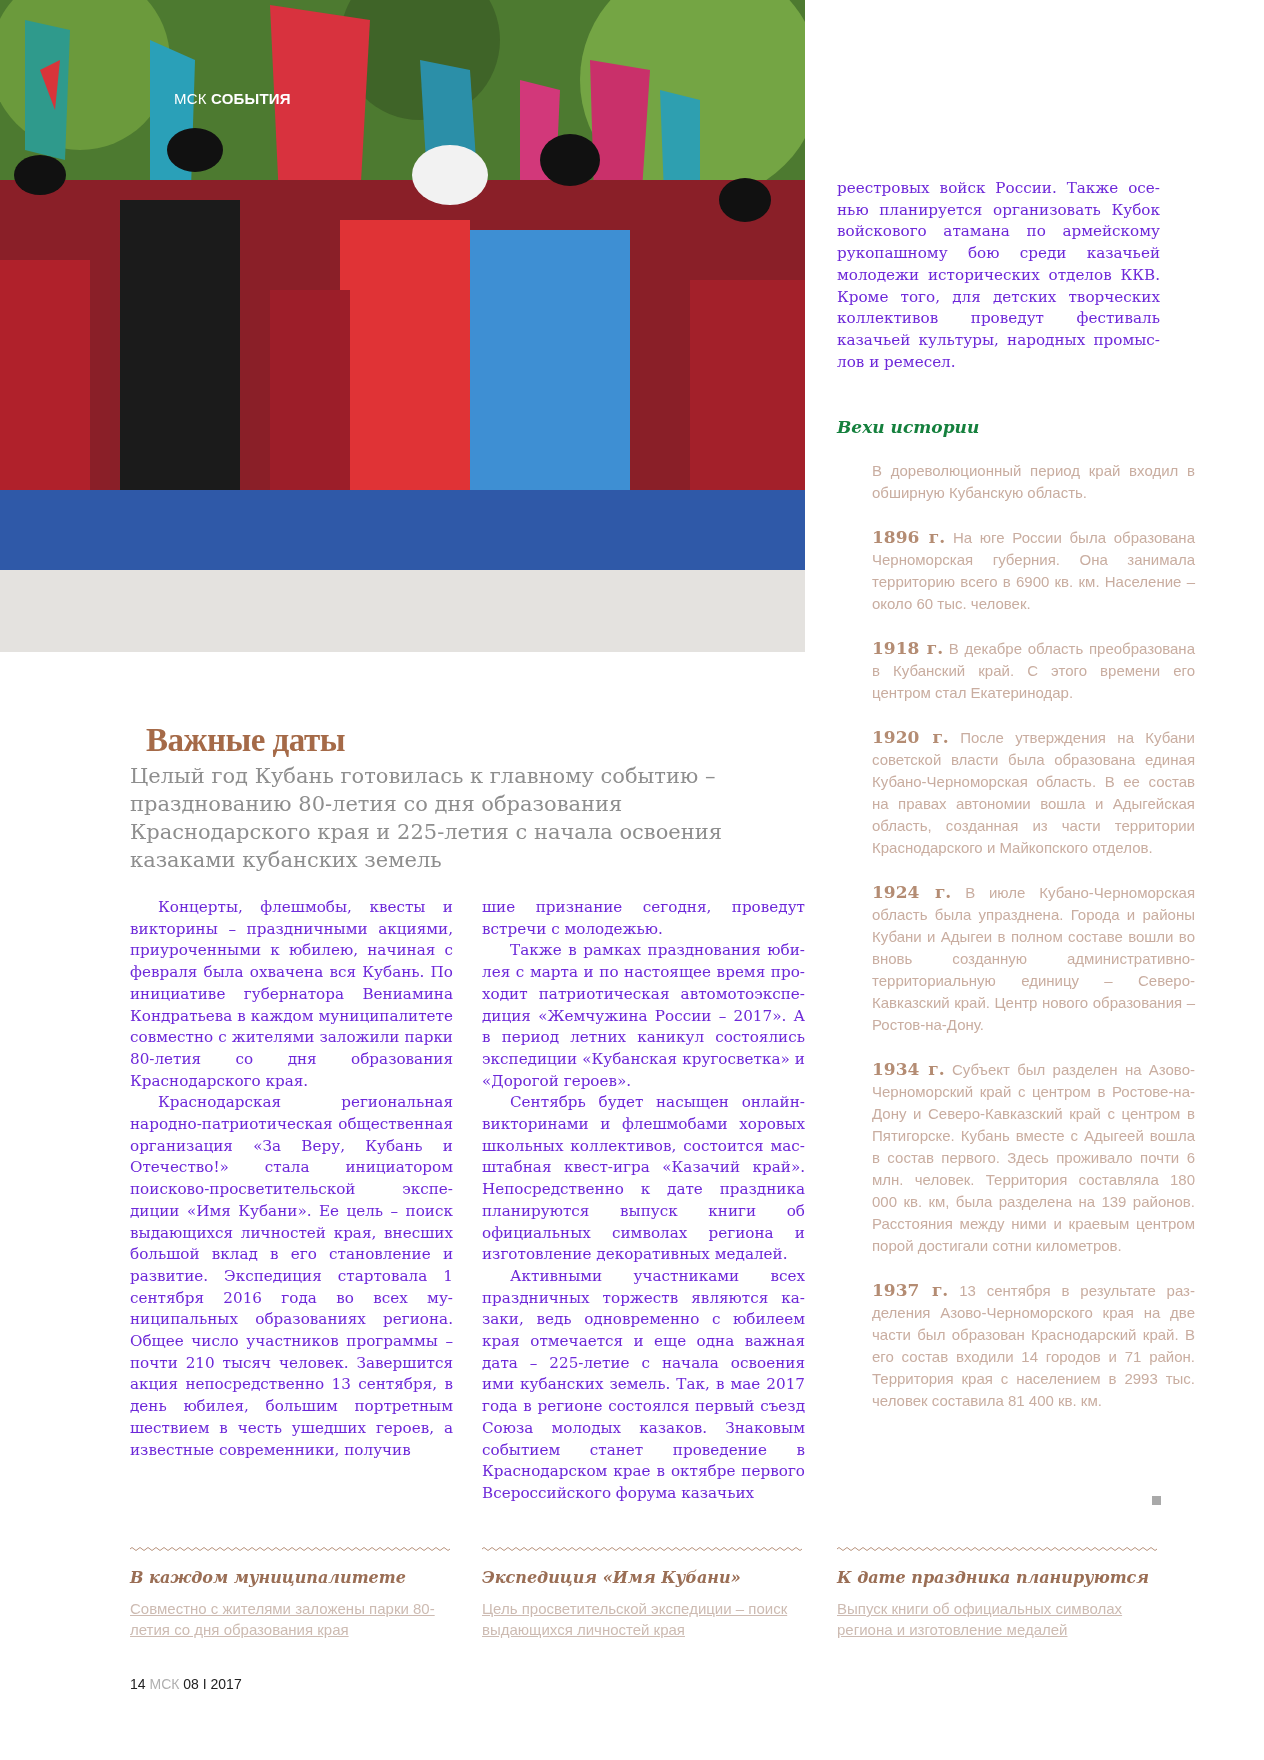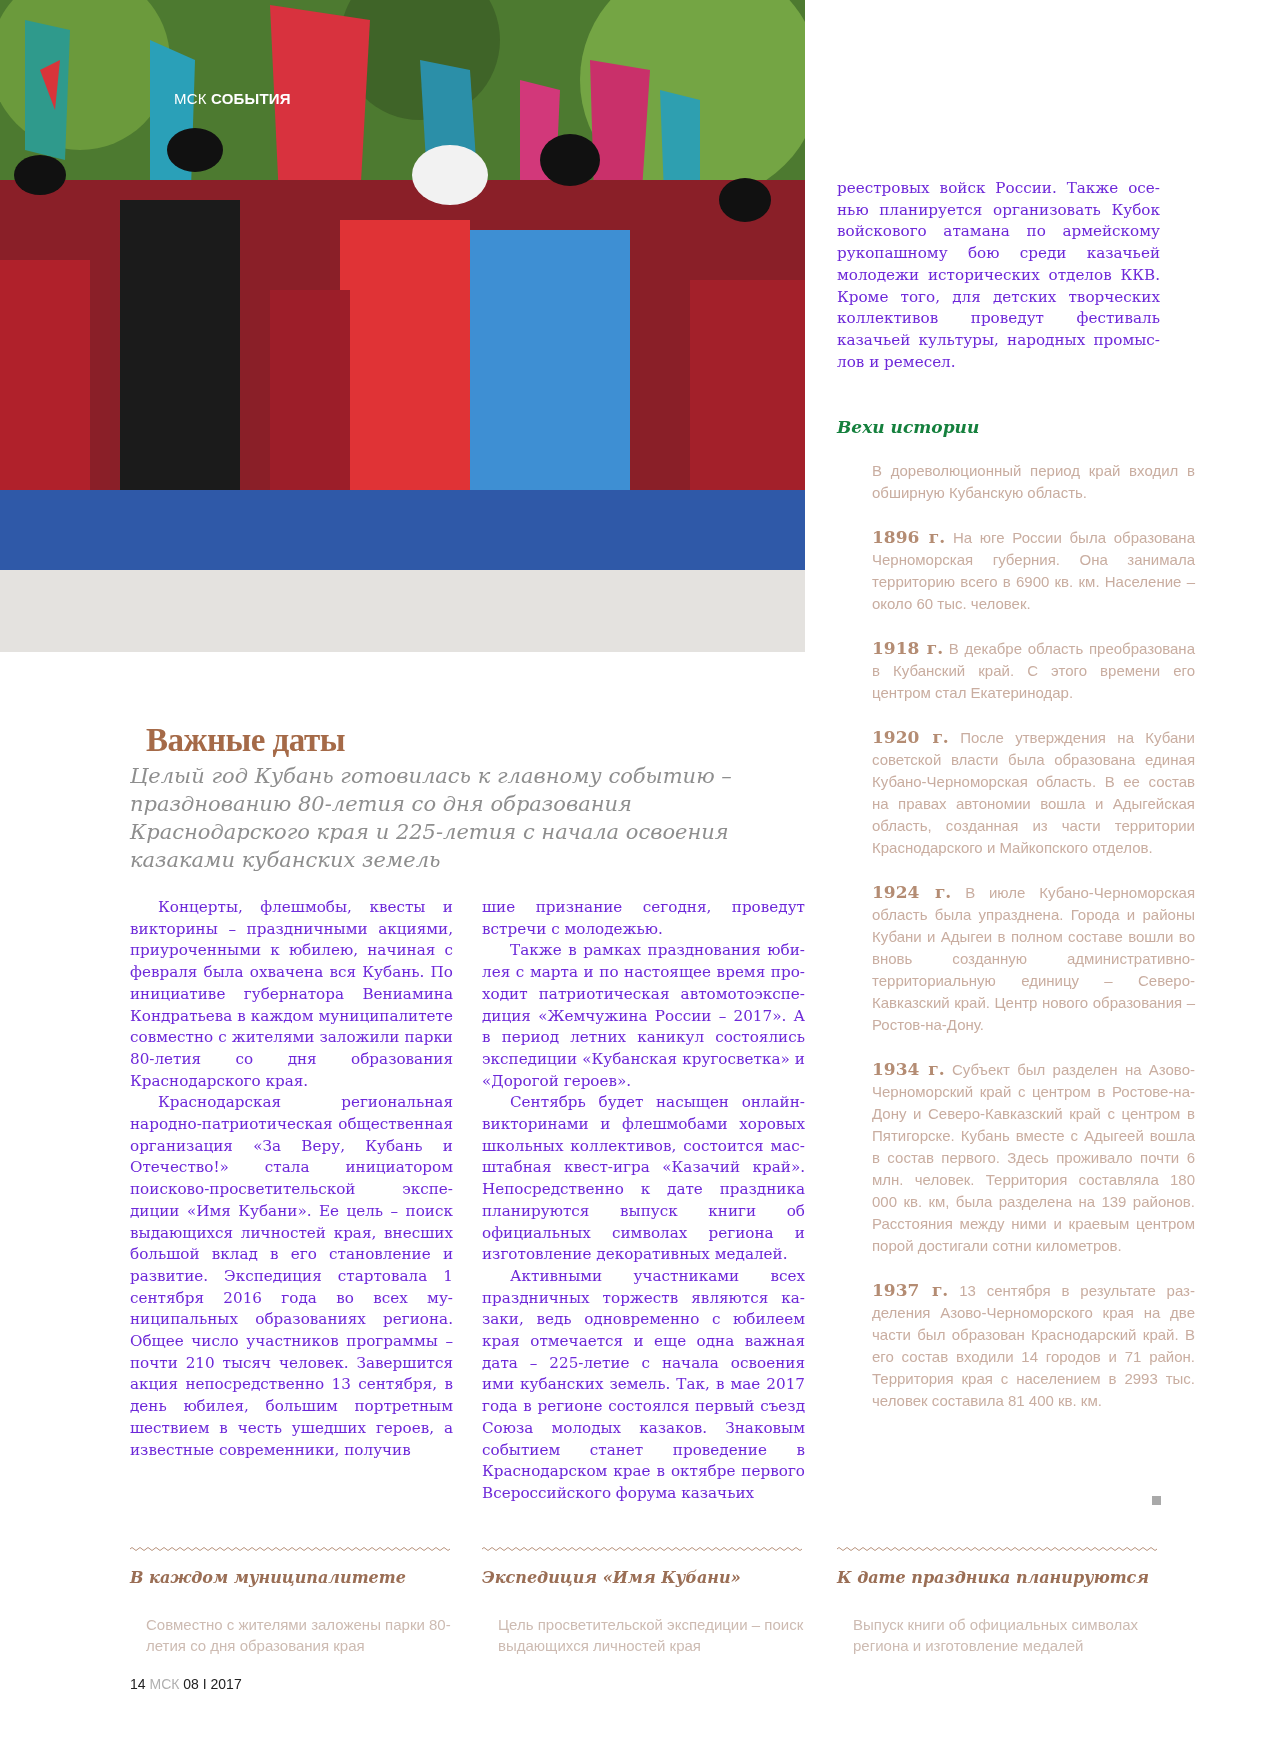--- a/index.html
+++ b/index.html
@@ -23,21 +23,21 @@
 
     
     .headline {
       position: absolute; left: 130px; top: 706px;
       font-family: "Liberation Serif", serif; font-weight: bold;
       font-size: 33px; color: #a56a48; letter-spacing: -0.5px;
       margin: 16px;
     }
     .lead {
       position: absolute; left: 130px; top: 762px; width: 660px;
-      font-family: "DejaVu Serif", serif; font-style: italic;
+      font-family: "DejaVu Serif", serif; 
       font-size: 21px; line-height: 28px; color: #8e8e8e;
       margin: 0;
     }
 
     
     .col {
       position: absolute;
       font-family: "DejaVu Serif", serif; font-size: 15.2px; line-height: 21.7px;
       color: #6d28d9; text-align: justify; hyphens: manual;
     }
@@ -73,21 +73,21 @@
     }
     .wavy svg { display: block; width: 100%; height: 6px; }
     .callout-title {
       position: absolute; top: 1568px; width: 330px;
       font-family: "DejaVu Serif", serif; font-style: italic;
       font-size: 16px; color: #9a6e55; margin: 0;
     }
     .callout-text {
       position: absolute; top: 1598px; width: 330px;
       font-family: "Liberation Sans", sans-serif; font-size: 15px; line-height: 21px;
-      color: #cdbbb2; margin: 16px;
+      color: #cdbbb2; margin: 0; text-decoration: underline;
     }
     .c1 { left: 130px; }
     .c2 { left: 482px; }
     .c3 { left: 837px; }
 
     
     .footer {
       position: absolute; left: 130px; top: 1676px;
       font-family: "Liberation Sans", sans-serif; font-size: 14px; color: #222;
     }

